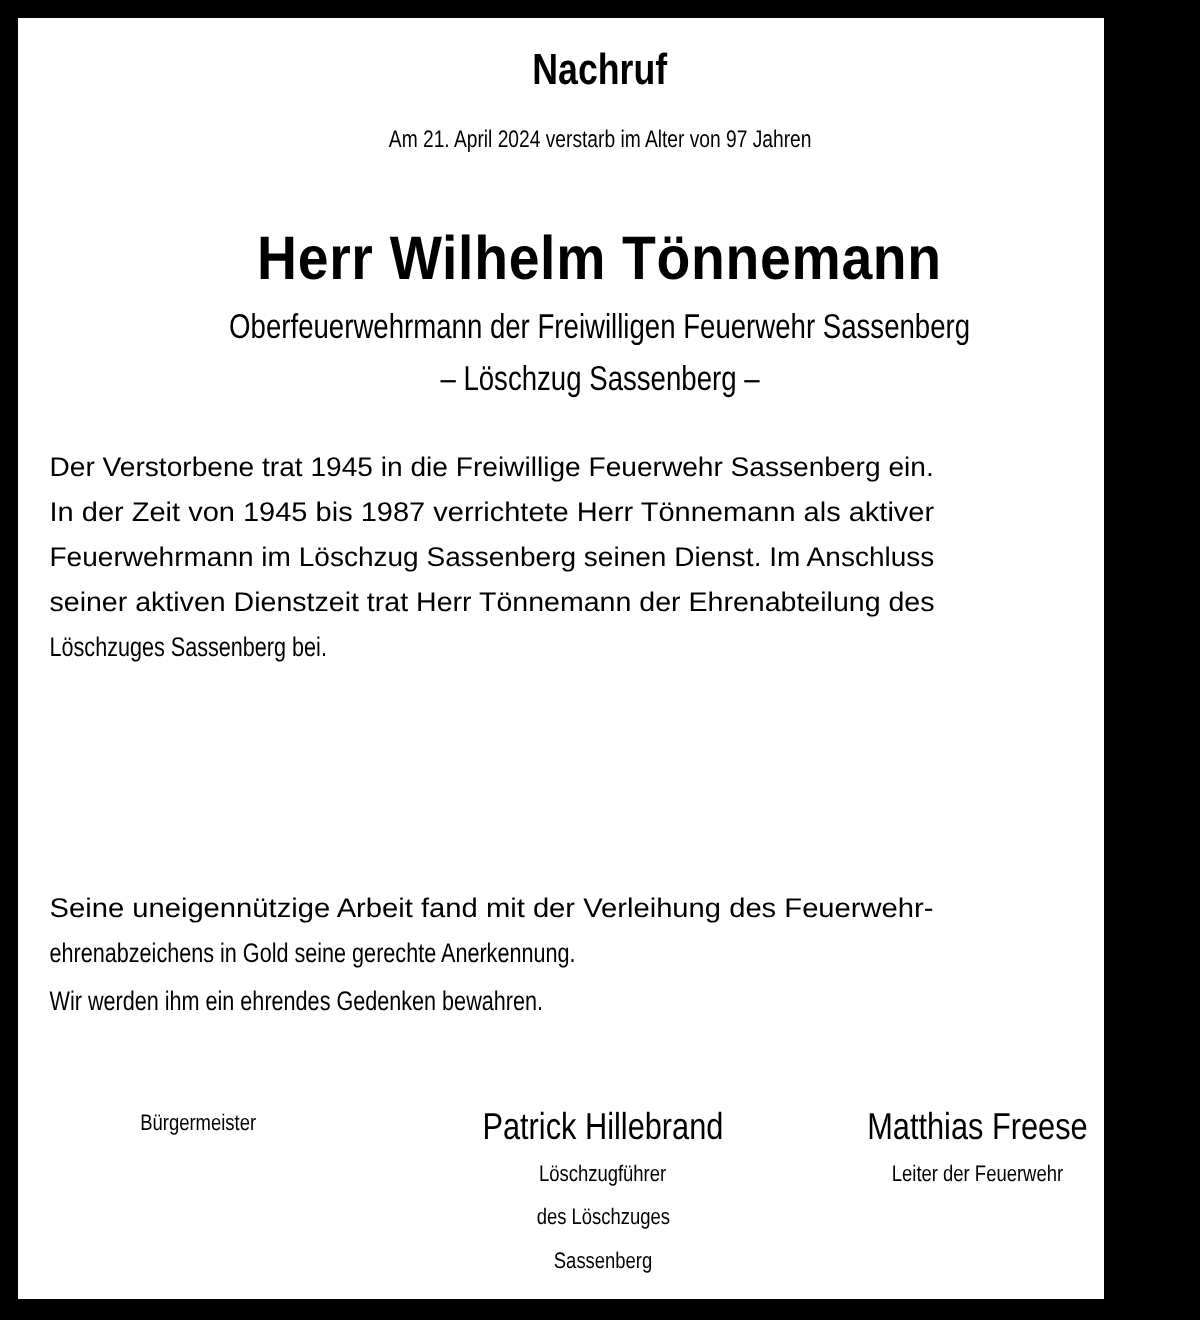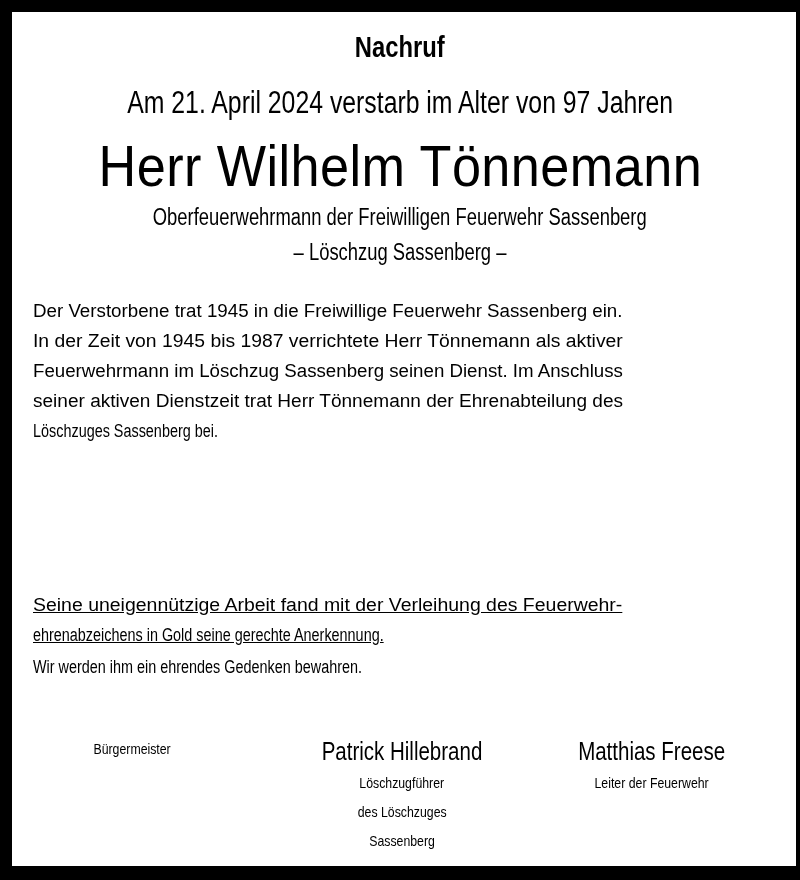--- a/index.html
+++ b/index.html
@@ -2,50 +2,50 @@
 <html><head>
 <meta charset="utf-8">
 <style>
   html, body { margin: 0; padding: 0; }
   body {
     width: 800px; height: 880px; background: #000000;
     position: relative; overflow: hidden;
     font-family: "Liberation Sans", sans-serif; color: #000000;
   }
   .card {
-    position: absolute; left: 12px; top: 12px; width: 784px; height: 854px;
+    position: absolute; left: 12px; top: 12px; width: 724px; height: 854px;
     background: #ffffff;
   }
   .line {
     position: absolute; left: 0; width: 776px; text-align: center;
     white-space: nowrap;
   }
   .cond { display: inline-block; transform-origin: center top; }
   .heading { top: 19px; font-size: 29px; font-weight: bold; }
   .heading .cond { transform: scaleX(0.82); }
-  .dateline { top: 73px; font-size: 31px; }
+  .dateline { top: 73px; font-size: 16px; }
   .dateline .cond { transform: scaleX(0.80); }
-  .name { top: 120px; font-size: 58px; font-weight: normal; letter-spacing: 0.5px; }
+  .name { top: 137px; font-size: 41px; font-weight: bold; letter-spacing: 0.5px; }
   .name .cond { transform: scaleX(0.90); }
   .rank1 { top: 192px; font-size: 23px; }
   .rank1 .cond { transform: scaleX(0.80); }
   .rank2 { top: 227px; font-size: 23px; }
   .rank2 .cond { transform: scaleX(0.80); }
 
   .para {
     position: absolute; left: 21px; width: 737px;
     font-size: 18px; line-height: 30px;
   }
   .para .jl {
     display: block; white-space: nowrap; height: 30px;
     transform-origin: left top;
   }
   .p1 { top: 284px; }
   .p2 { top: 465px; }
-  .p3 { top: 578px; text-decoration: underline; }
+  .p3 { top: 578px; }
   .p4 { top: 640px; }
 
   .sig {
     position: absolute; top: 722px; text-align: center; white-space: nowrap;
   }
   .sig .sname { display: block; font-size: 25px; line-height: 34px; }
   .sig .stitle { display: block; font-size: 15px; line-height: 29px; }
   .sig .cond { transform: scaleX(0.82); transform-origin: center top; }
   .sig1 { left: 30px; width: 180px; }
   .sig2 { left: 270px; width: 240px; }

